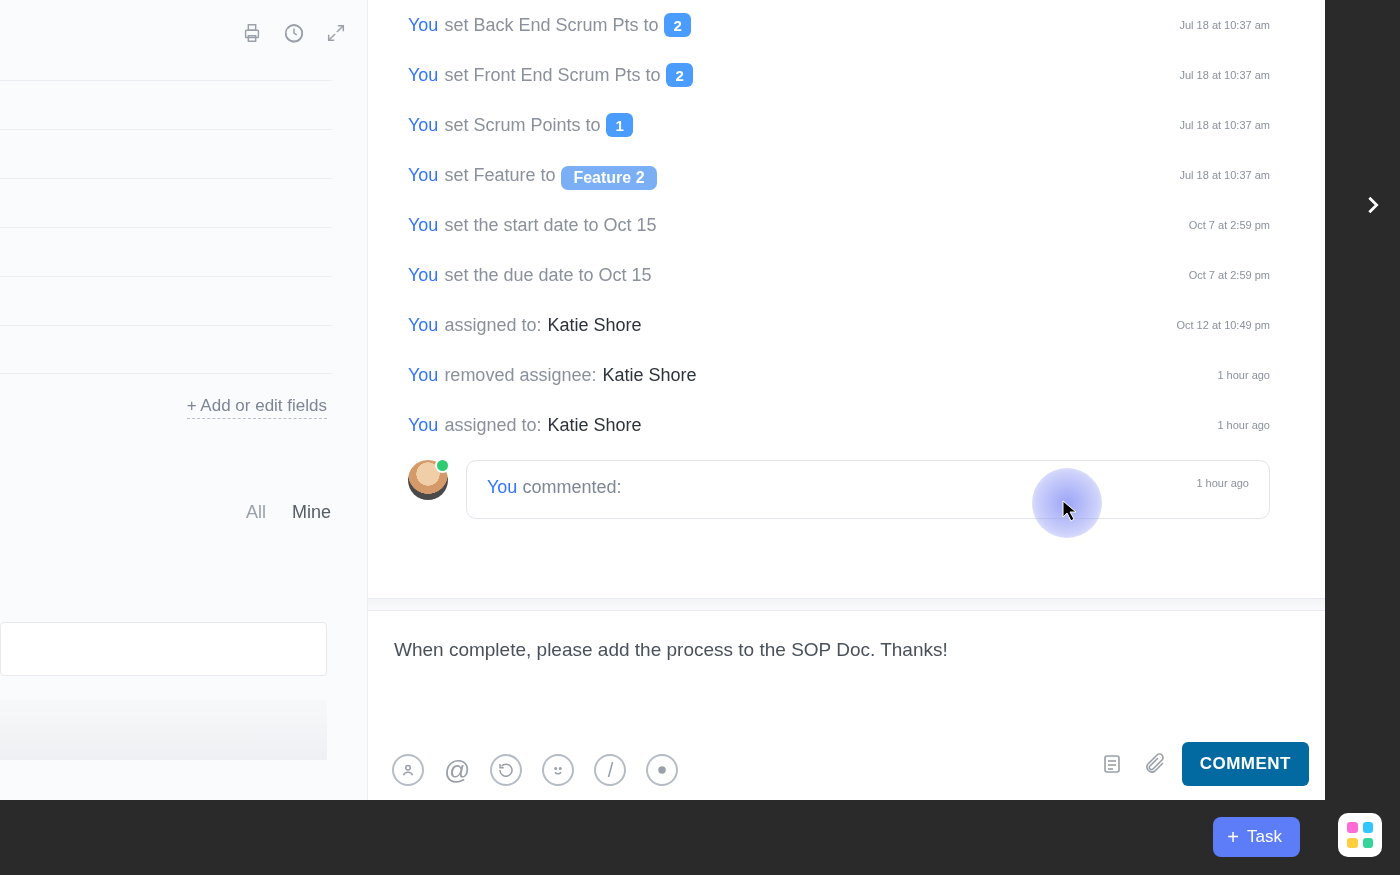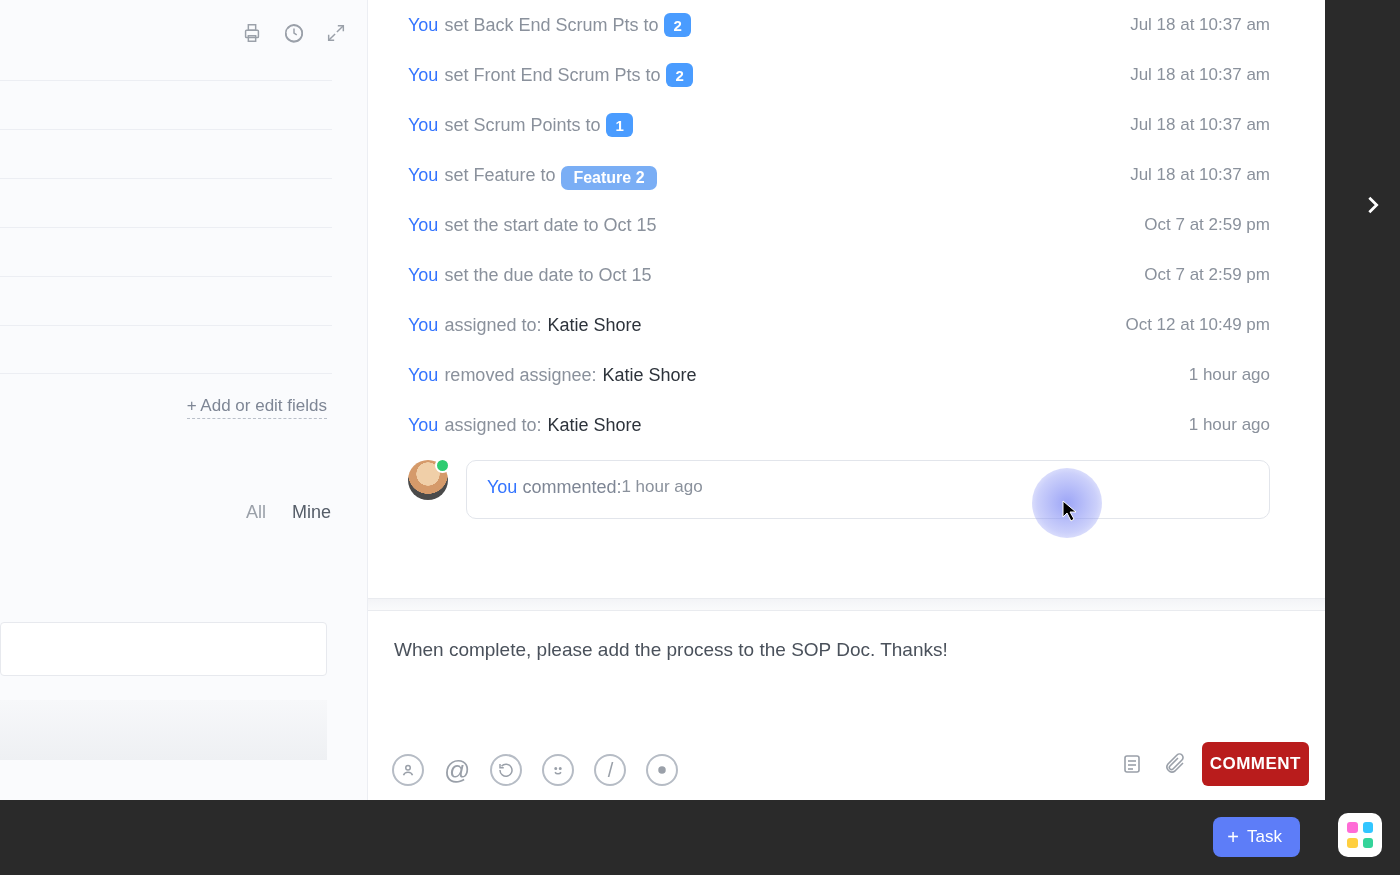--- a/index.html
+++ b/index.html
@@ -99,21 +99,21 @@
     display: flex;
     align-items: center;
     justify-content: space-between;
     height: 50px;
     font-size: 18px;
   }
   .act-left { display:flex; align-items:center; gap:6px; flex-wrap:nowrap; white-space:nowrap; }
   .actor { color: #3374ff; cursor:pointer; }
   .verb { color: #8a919c; }
   .person { color: #2d333b; }
-  .timestamp { color: #8a919c; font-size: 17px; }
+  .timestamp { color: #8a919c; font-size: 11px; }
   .pill {
     display:inline-flex; align-items:center; justify-content:center;
     background:#4a9cff; color:#fff; font-weight:600;
     border-radius:6px; padding:2px 9px; font-size:15px; min-width:22px; height:24px;
   }
   .pill.feature { background:#7aaef5; padding:3px 12px; font-size:16px; border-radius:7px;margin-top:6px; }
 
   
   .comment-row {
     display:flex; align-items:flex-start; gap:18px;
@@ -126,21 +126,21 @@
   }
   .avatar::after{
     content:""; position:absolute; top:-2px; right:-2px; width:11px; height:11px;
     background:#2ecc71; border:2px solid #fff; border-radius:50%;
   }
   .comment-card {
     flex:1; border:1px solid #e2e5eb; border-radius:10px;
     padding:16px 20px 20px 20px;
     position:relative;
   }
-  .comment-head { display:flex; font-size:18px; }
+  .comment-head { display:flex; justify-content:space-between; font-size:18px; }
   .comment-head .left .actor { color:#3374ff; }
   .comment-head .left .verb { color:#7e8695; }
   .comment-body { margin-top:12px; font-size:19px; color:#4a515b; }
 
   .cursor-blob {
     position:absolute; width:70px; height:70px; border-radius:50%;
     background: radial-gradient(circle, rgba(140,150,245,0.85) 0%, rgba(140,150,245,0.45) 60%, rgba(140,150,245,0) 100%);
     left: 1032px; top: 468px;
     pointer-events:none;
   }
@@ -178,22 +178,22 @@
   }
   .ct-icon.noborder { border:none; width:auto; height:auto; }
   .ct-icon svg { width:18px; height:18px; stroke:#9aa0a9; fill:none; stroke-width:2; }
   .ct-icon .glyph { font-size:20px; color:#9aa0a9; font-weight:500; }
   .composer-right {
     position:absolute; right:16px; bottom:14px; display:flex; align-items:center; gap:14px;
   }
   .cr-icon { width:28px; height:28px; display:flex; align-items:center; justify-content:center; cursor:pointer; }
   .cr-icon svg { width:24px; height:24px; stroke:#9aa0a9; fill:none; stroke-width:1.6; }
   .comment-btn {
-    background:#b91c1c; color:#fff; border:none; border-radius:6px;
-    padding:12px 8px; font-size:17px; font-weight:700; letter-spacing:0.5px;
+    background:#0369a1; color:#fff; border:none; border-radius:6px;
+    padding:12px 18px; font-size:17px; font-weight:700; letter-spacing:0.5px;
     cursor:pointer;
   }
 
   
   .next-arrow {
     position:absolute; top:190px; left:1358px;
     width:30px; height:30px; display:flex; align-items:center; justify-content:center;
     cursor:pointer;
   }
   .next-arrow svg { width:22px; height:30px; stroke:#fff; fill:none; stroke-width:3; }

